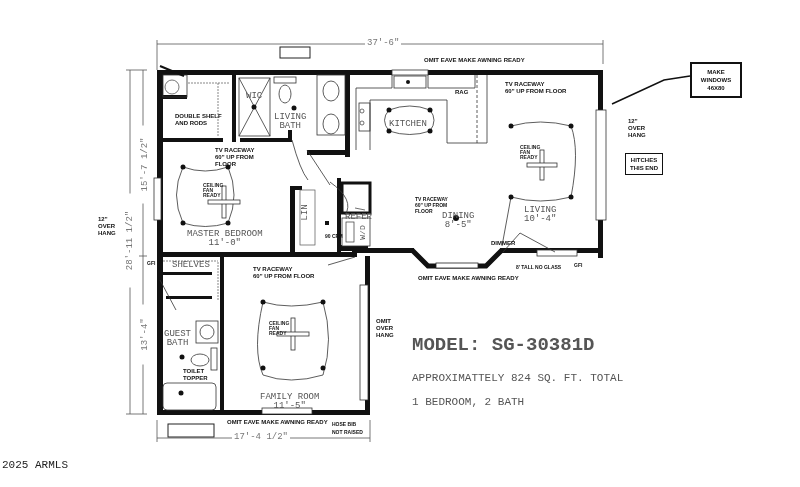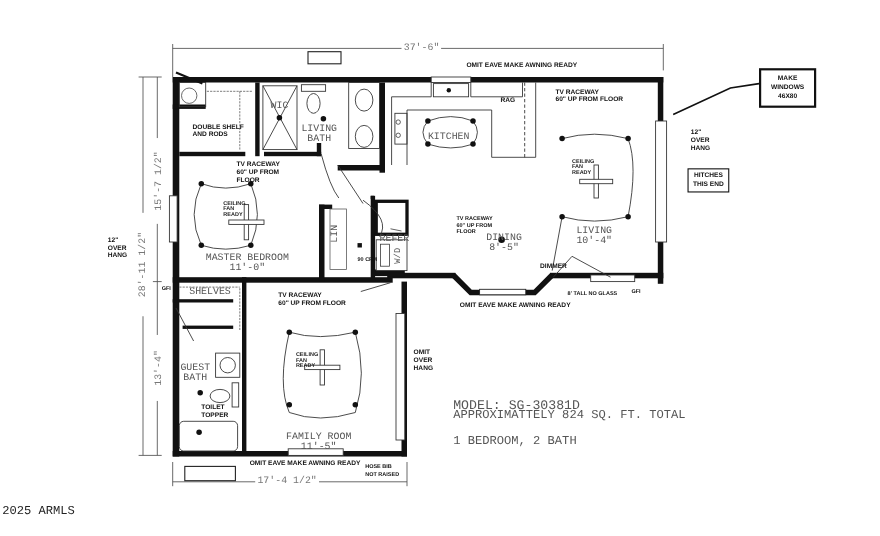--- a/index.html
+++ b/index.html
@@ -248,17 +248,17 @@
 <div class="fanlbl" style="left:203px;top:183px;">CEILING
 FAN
 READY</div>
 <div class="fanlbl" style="left:520px;top:145px;">CEILING
 FAN
 READY</div>
 <div class="fanlbl" style="left:269px;top:321px;">CEILING
 FAN
 READY</div>
 
-<div class="model" style="left:412px;top:362px;font-size:12px;">MODEL: SG-30381D</div>
+<div class="model" style="left:412px;top:334px;font-size:19px;font-weight:bold;">MODEL: SG-30381D</div>
 <div class="model" style="left:412px;top:372px;font-size:11px;">APPROXIMATTELY 824 SQ. FT. TOTAL</div>
 <div class="model" style="left:412px;top:396px;font-size:11px;">1 BEDROOM, 2 BATH</div>
 
 <div class="copy">2025 ARMLS</div>
 
 </body></html>

